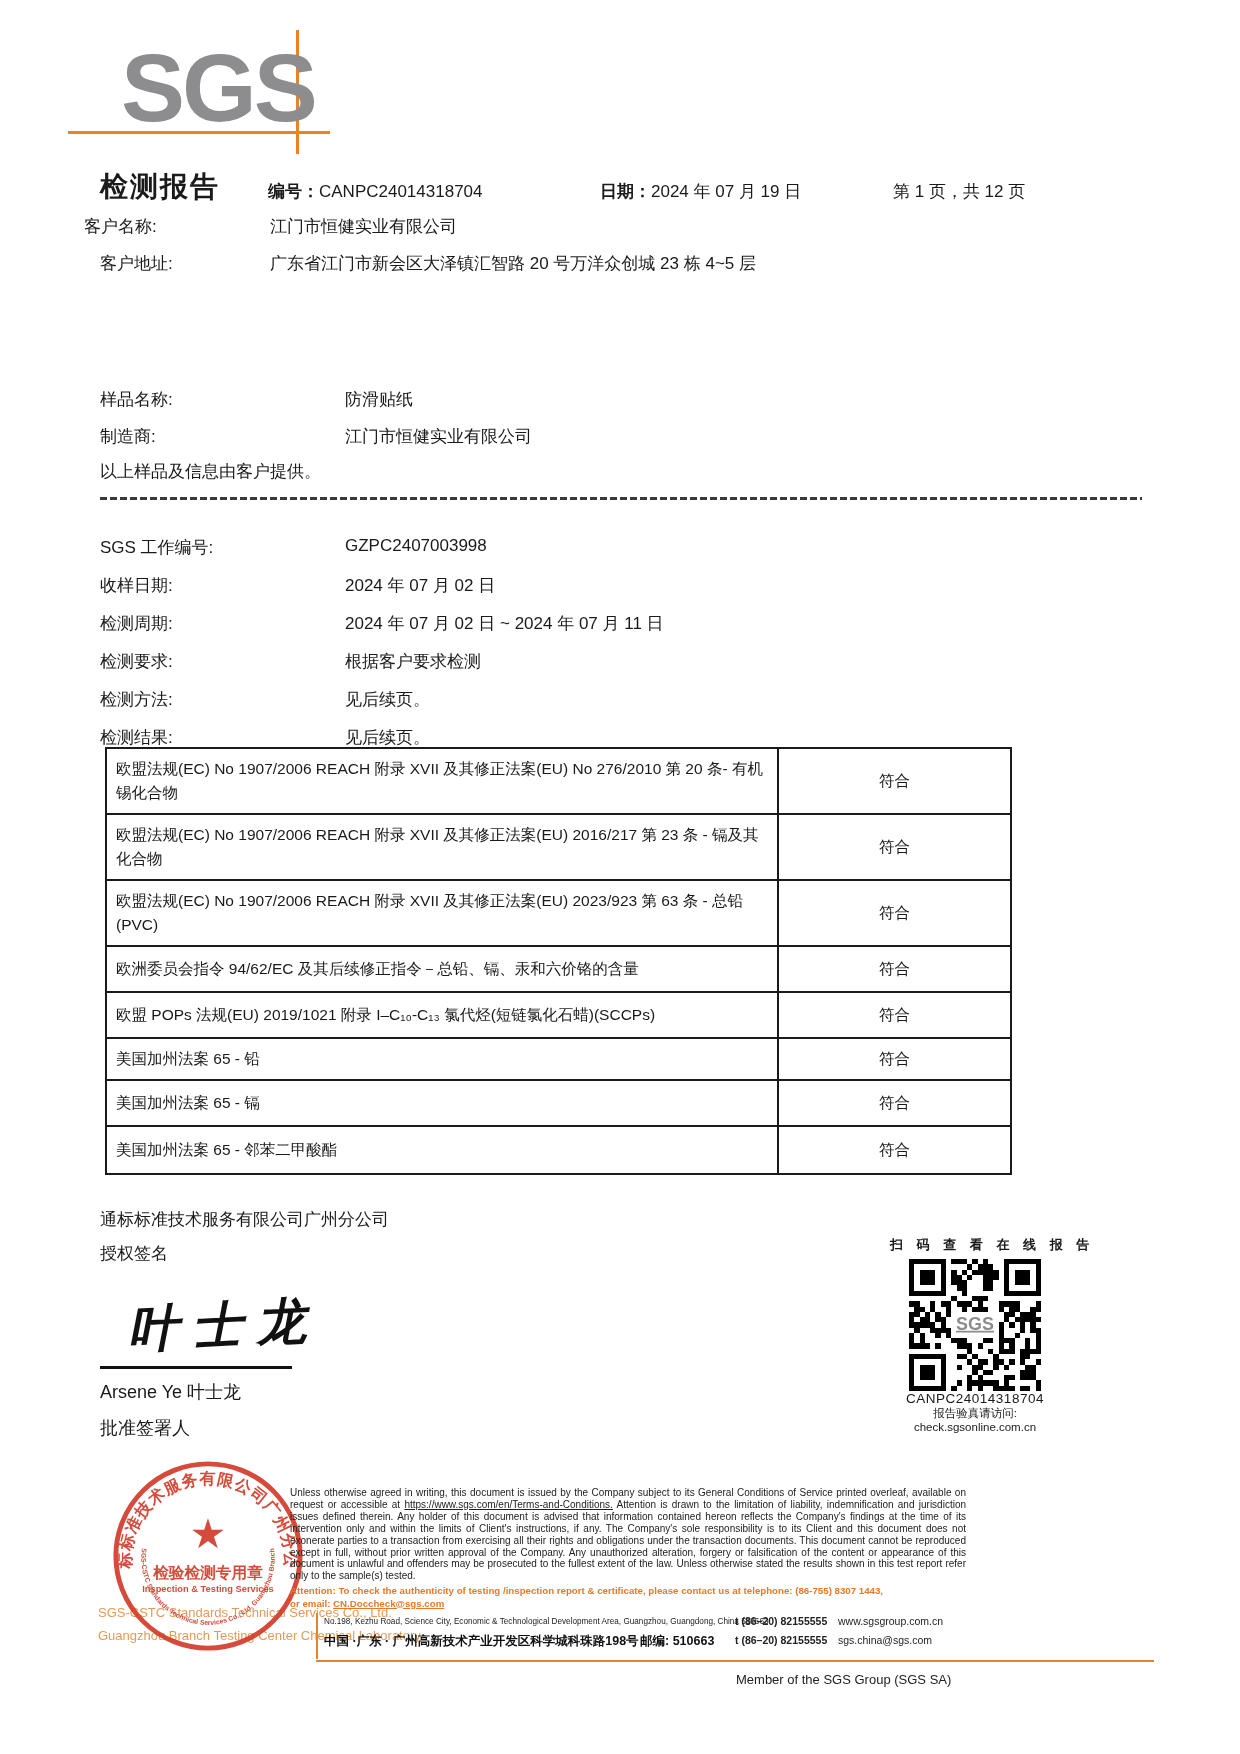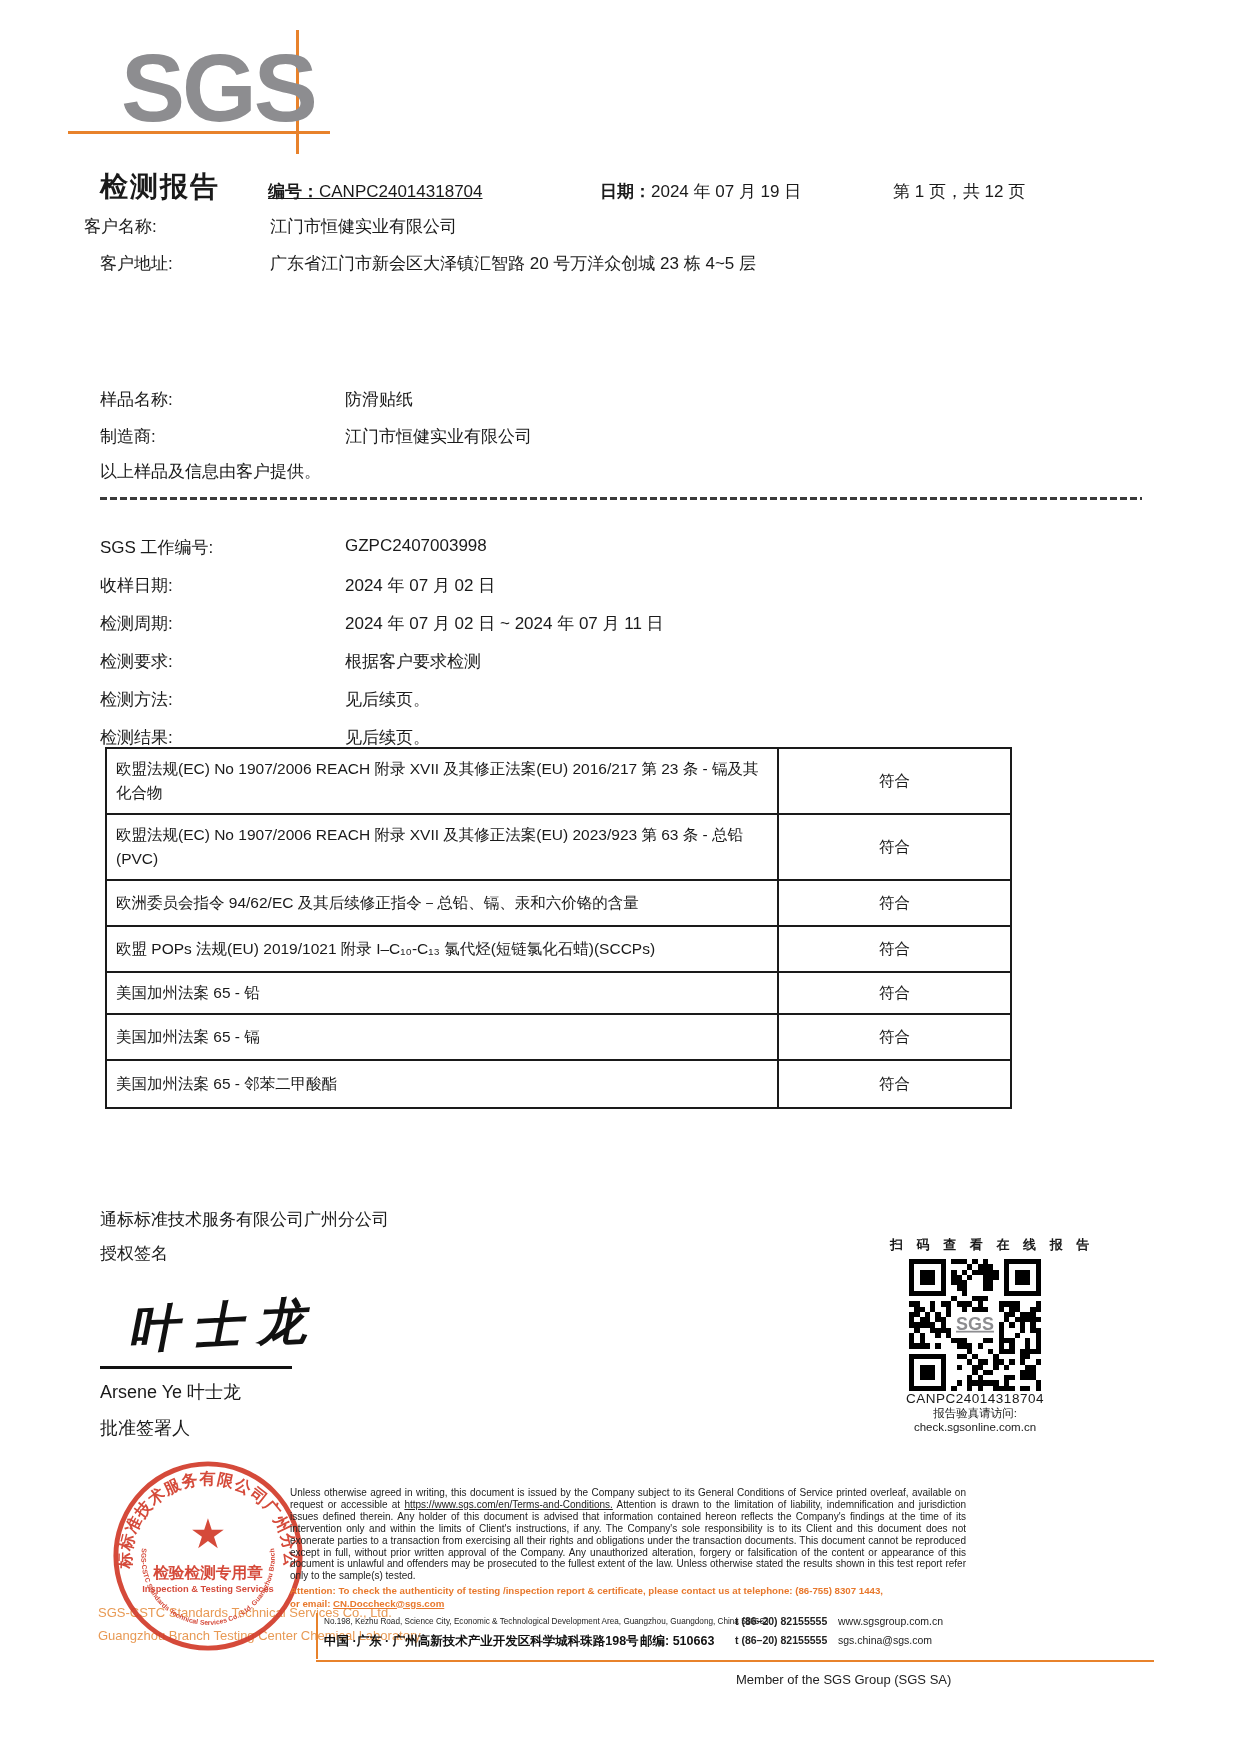--- a/index.html
+++ b/index.html
@@ -83,21 +83,21 @@
 </head>
 <body>
 
 <div class="page">
 
   <div class="abs logo-hline" style="left:68px;top:131px;width:262px;"></div>
   <div class="abs logo-vline" style="left:296px;top:30px;height:124px;"></div>
   <div class="abs logo-text" style="left:121px;top:40px;">SGS</div>
 
   <div class="abs report-title" style="left:100px;top:168px;">检测报告</div>
-  <div class="abs" style="left:268px;top:180px;text-decoration:underline;">
+  <div class="abs" style="left:268px;top:180px;">
     <span class="hdr-lbl">编号：</span><span class="hdr-val">CANPC24014318704</span>
   </div>
   <div class="abs" style="left:600px;top:180px;">
     <span class="hdr-lbl">日期：</span><span class="hdr-val">2024 年 07 月 19 日</span>
   </div>
   <div class="abs hdr-val" style="left:893px;top:180px;">第 1 页，共 12 页</div>
 
   <div class="abs lbl" style="left:84px;top:215px;">客户名称:</div>
   <div class="abs val" style="left:270px;top:215px;">江门市恒健实业有限公司</div>
   <div class="abs lbl" style="left:100px;top:252px;">客户地址:</div>
@@ -123,20 +123,24 @@
   <div class="abs val" style="left:345px;top:688px;">见后续页。</div>
   <div class="abs lbl" style="left:100px;top:726px;">检测结果:</div>
   <div class="abs val" style="left:345px;top:726px;">见后续页。</div>
 
   <table class="results abs" style="left:105px;top:747px;">
     <colgroup>
         <col class="c1">
         <col class="c2">
       </colgroup>
     <tbody>
+    <tr style="height:62px;">
+      <td class="req">欧盟法规(EC) No 1907/2006 REACH 附录 XVII 及其修正法案(EU) No 276/2010 第 20 条- 有机锡化合物</td>
+      <td class="concl">符合</td>
+    </tr>
     <tr style="height:62px;">
       <td class="req">欧盟法规(EC) No 1907/2006 REACH 附录 XVII 及其修正法案(EU) 2016/217 第 23 条 - 镉及其化合物</td>
       <td class="concl">符合</td>
     </tr>
     <tr style="height:62px;">
       <td class="req">欧盟法规(EC) No 1907/2006 REACH 附录 XVII 及其修正法案(EU) 2023/923 第 63 条 - 总铅 (PVC)</td>
       <td class="concl">符合</td>
     </tr>
     <tr style="height:46px;">
       <td class="req">欧洲委员会指令 94/62/EC 及其后续修正指令－总铅、镉、汞和六价铬的含量</td>

